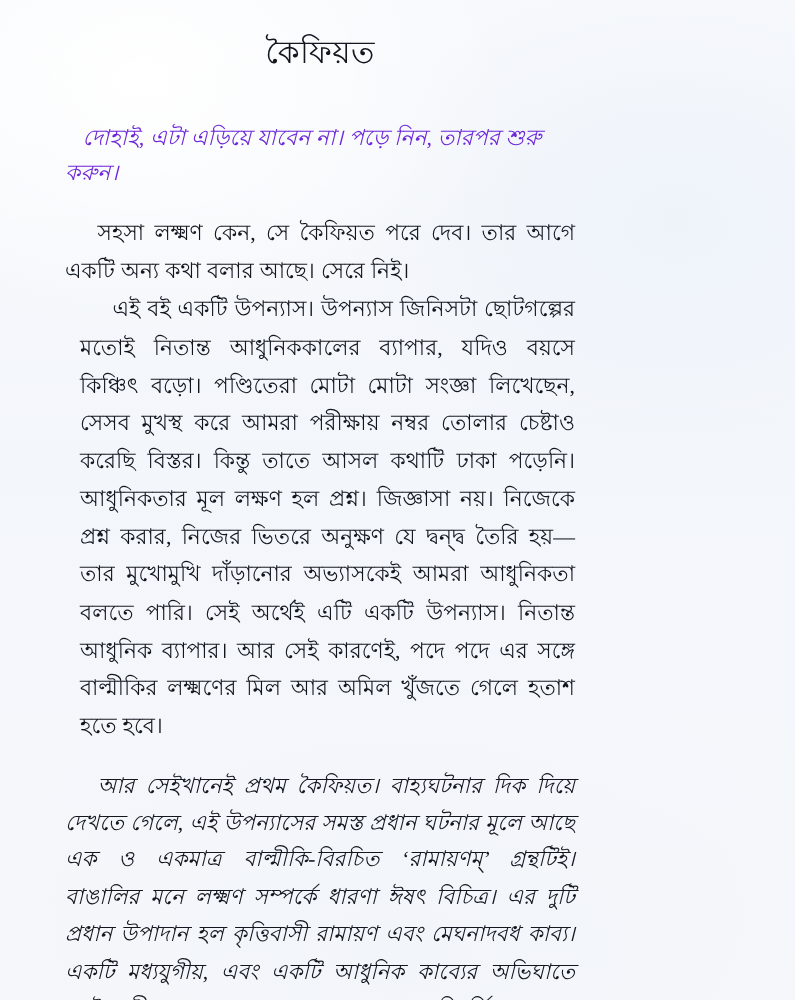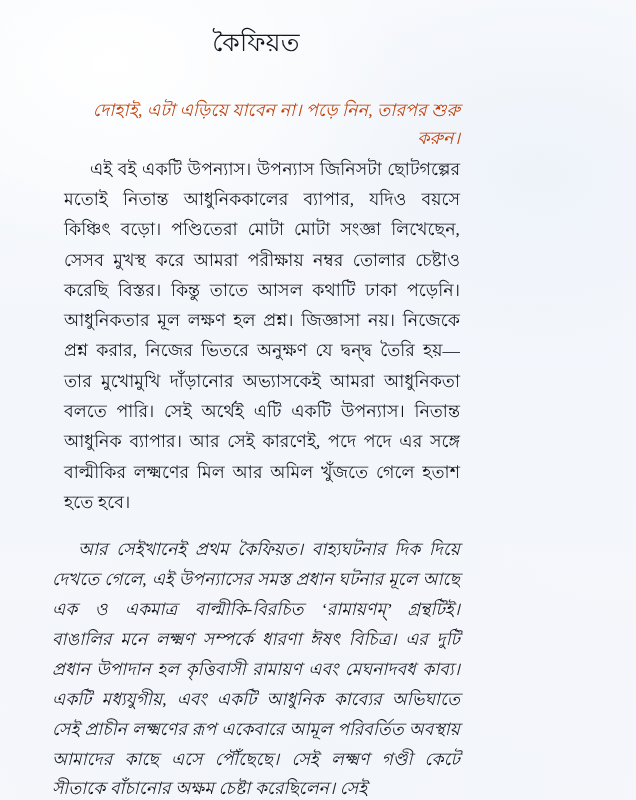--- a/index.html
+++ b/index.html
@@ -42,22 +42,22 @@
     margin: 28px 0 0 0;
     letter-spacing: 0.3px;
     font-weight: 400;
   }
 
   .lede {
     margin: 38px 0 0 0;
     font-style: italic;
     font-size: 17.5px;
     line-height: 1.62;
-    color: #c2410c;
-    text-align: right;
+    color: #6d28d9;
+    text-align: left;
     text-indent: 14px;
     letter-spacing: 0.1px;
   }
 
   .body-par {
     margin: 0;
     font-size: 17.4px;
     line-height: 1.74;
     color: #12161f;
     text-align: justify;
@@ -77,18 +77,19 @@
 <body>
 
 <div class="page"></div>
 
 <div class="page-inner">
 
   <h1 class="chapter-title">কৈফিয়ত</h1>
 
   <p class="lede">দোহাই, এটা এড়িয়ে যাবেন না। পড়ে নিন, তারপর শুরু করুন।</p>
 
+  <p class="body-par first">সহসা লক্ষ্মণ কেন, সে কৈফিয়ত পরে দেব। তার আগে একটি অন্য কথা বলার আছে। সেরে নিই।</p>
 
   <p class="body-par tight">এই বই একটি উপন্যাস। উপন্যাস জিনিসটা ছোটগল্পের মতোই নিতান্ত আধুনিককালের ব্যাপার, যদিও বয়সে কিঞ্চিৎ বড়ো। পণ্ডিতেরা মোটা মোটা সংজ্ঞা লিখেছেন, সেসব মুখস্থ করে আমরা পরীক্ষায় নম্বর তোলার চেষ্টাও করেছি বিস্তর। কিন্তু তাতে আসল কথাটি ঢাকা পড়েনি। আধুনিকতার মূল লক্ষণ হল প্রশ্ন। জিজ্ঞাসা নয়। নিজেকে প্রশ্ন করার, নিজের ভিতরে অনুক্ষণ যে দ্বন্দ্ব তৈরি হয়—তার মুখোমুখি দাঁড়ানোর অভ্যাসকেই আমরা আধুনিকতা বলতে পারি। সেই অর্থেই এটি একটি উপন্যাস। নিতান্ত আধুনিক ব্যাপার। আর সেই কারণেই, পদে পদে এর সঙ্গে বাল্মীকির লক্ষ্মণের মিল আর অমিল খুঁজতে গেলে হতাশ হতে হবে।</p>
 
   <p class="body-par par-3 flow">আর সেইখানেই প্রথম কৈফিয়ত। বাহ্যঘটনার দিক দিয়ে দেখতে গেলে, এই উপন্যাসের সমস্ত প্রধান ঘটনার মূলে আছে এক ও একমাত্র বাল্মীকি-বিরচিত ‘রামায়ণম্’ গ্রন্থটিই। বাঙালির মনে লক্ষ্মণ সম্পর্কে ধারণা ঈষৎ বিচিত্র। এর দুটি প্রধান উপাদান হল কৃত্তিবাসী রামায়ণ এবং মেঘনাদবধ কাব্য। একটি মধ্যযুগীয়, এবং একটি আধুনিক কাব্যের অভিঘাতে সেই প্রাচীন লক্ষ্মণের রূপ একেবারে আমূল পরিবর্তিত অবস্থায় আমাদের কাছে এসে পৌঁছেছে। সেই লক্ষ্মণ গণ্ডী কেটে সীতাকে বাঁচানোর অক্ষম চেষ্টা করেছিলেন। সেই</p>
 
 </div>
 
 </body></html>

